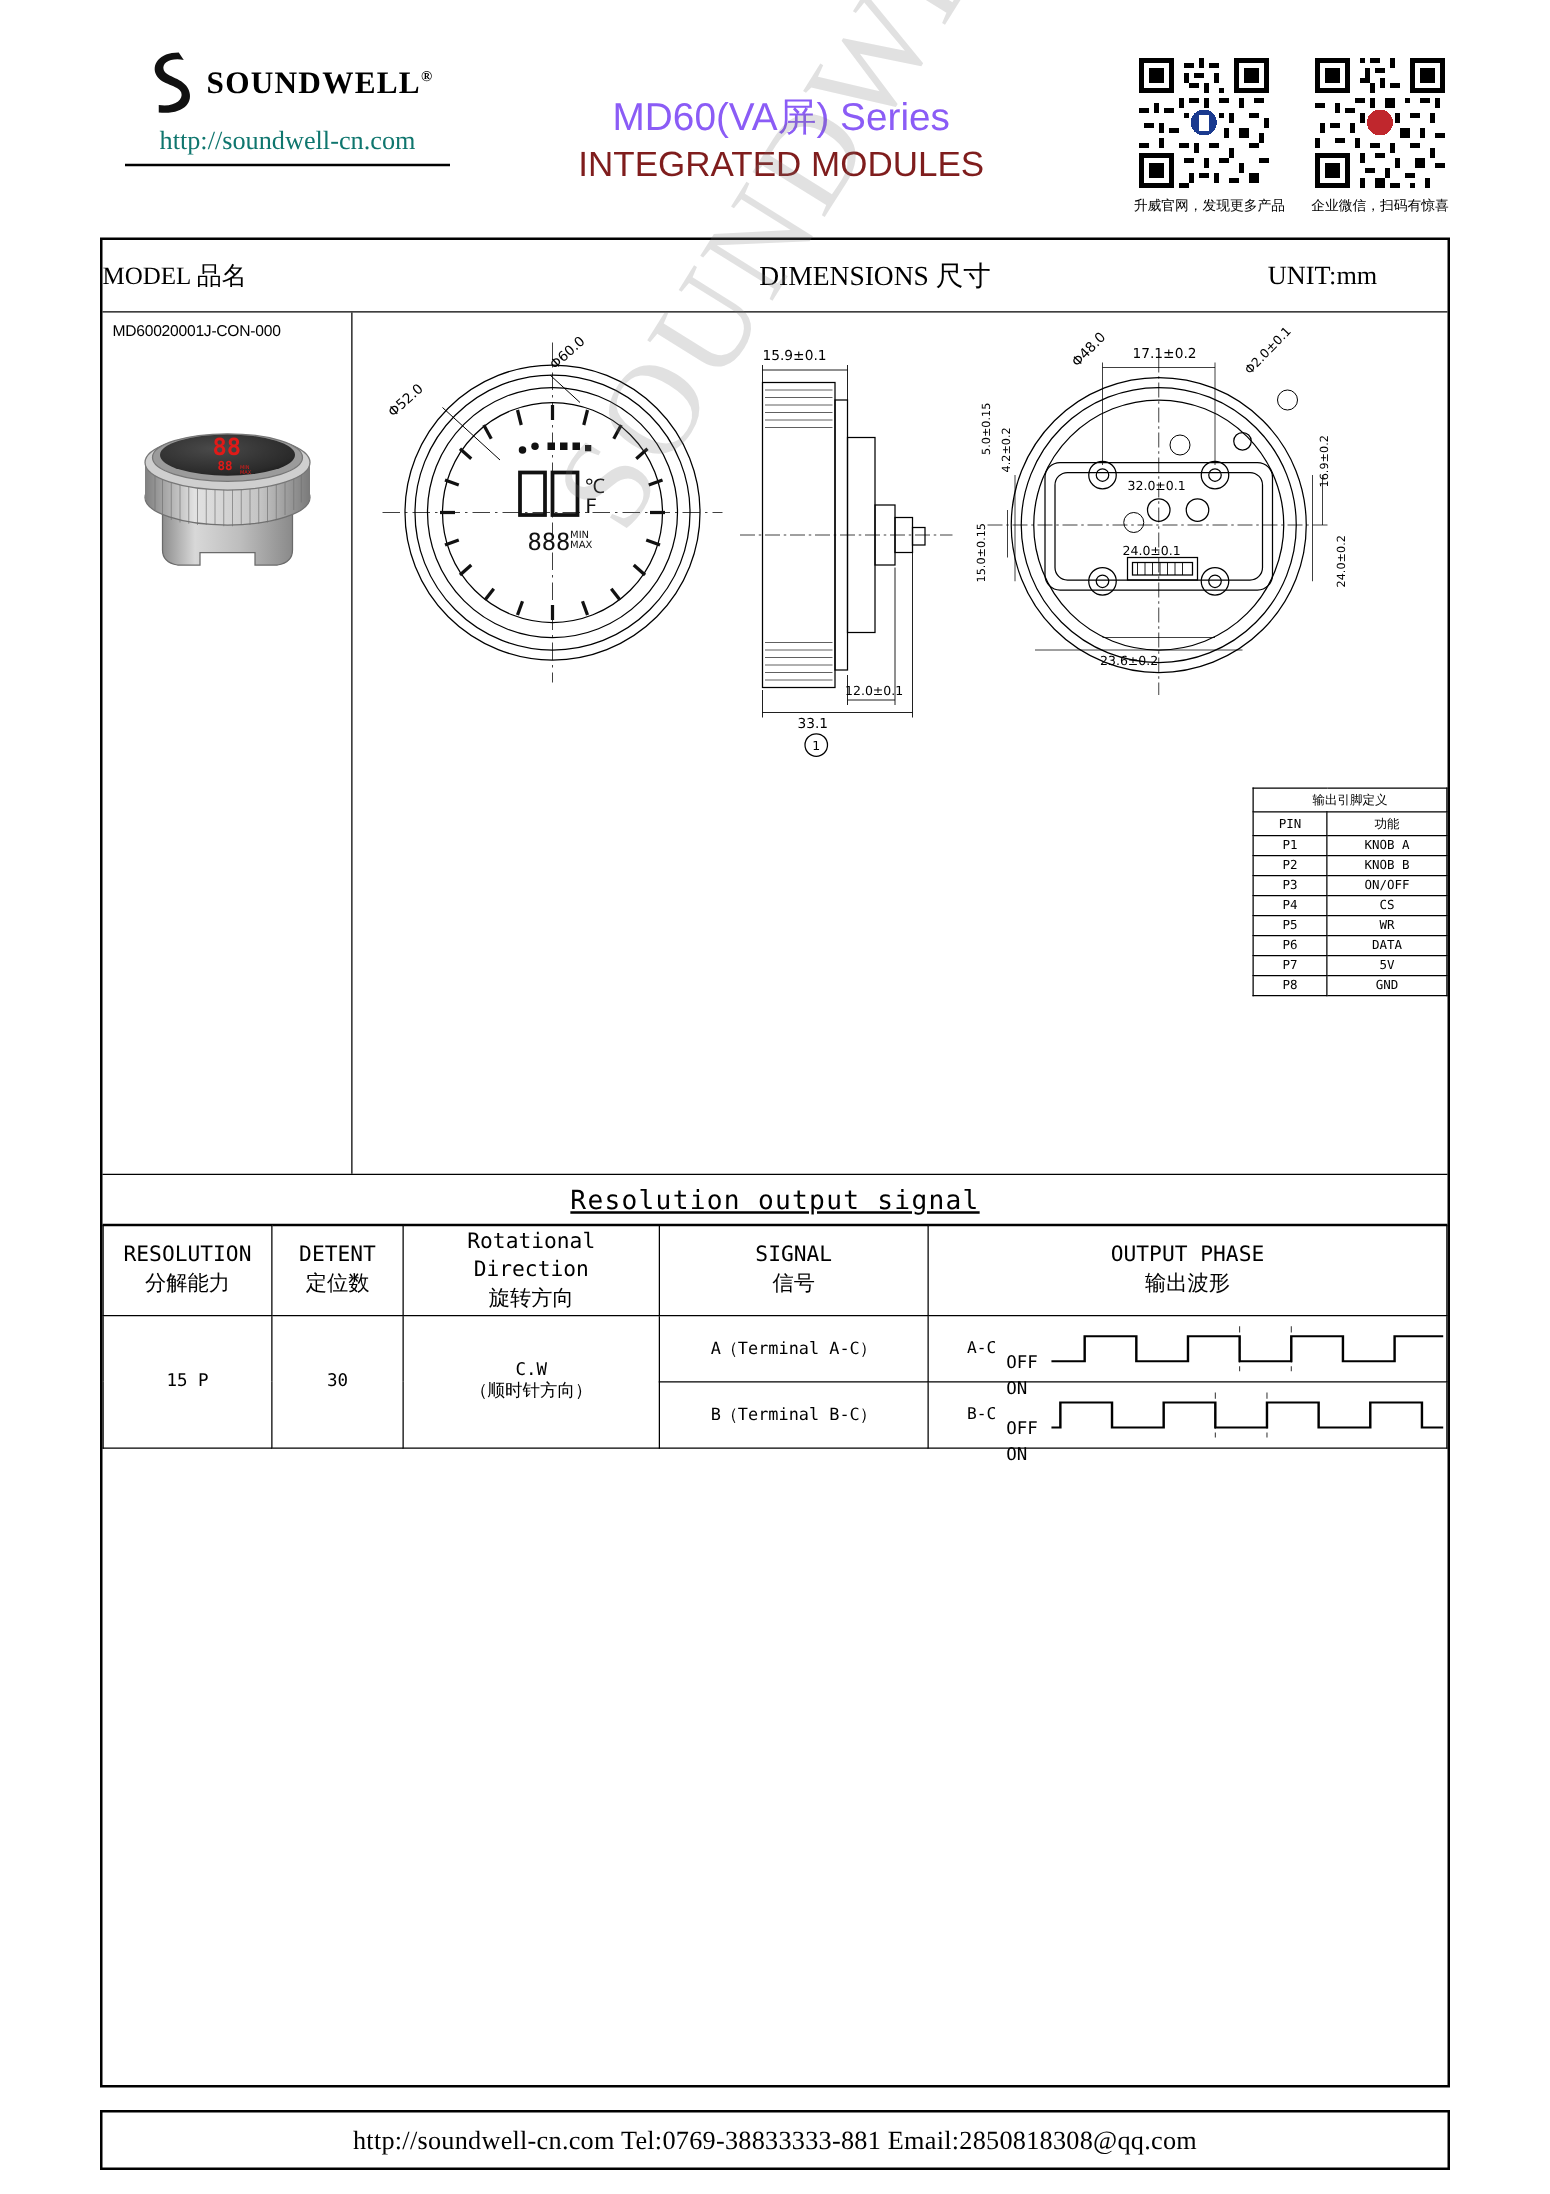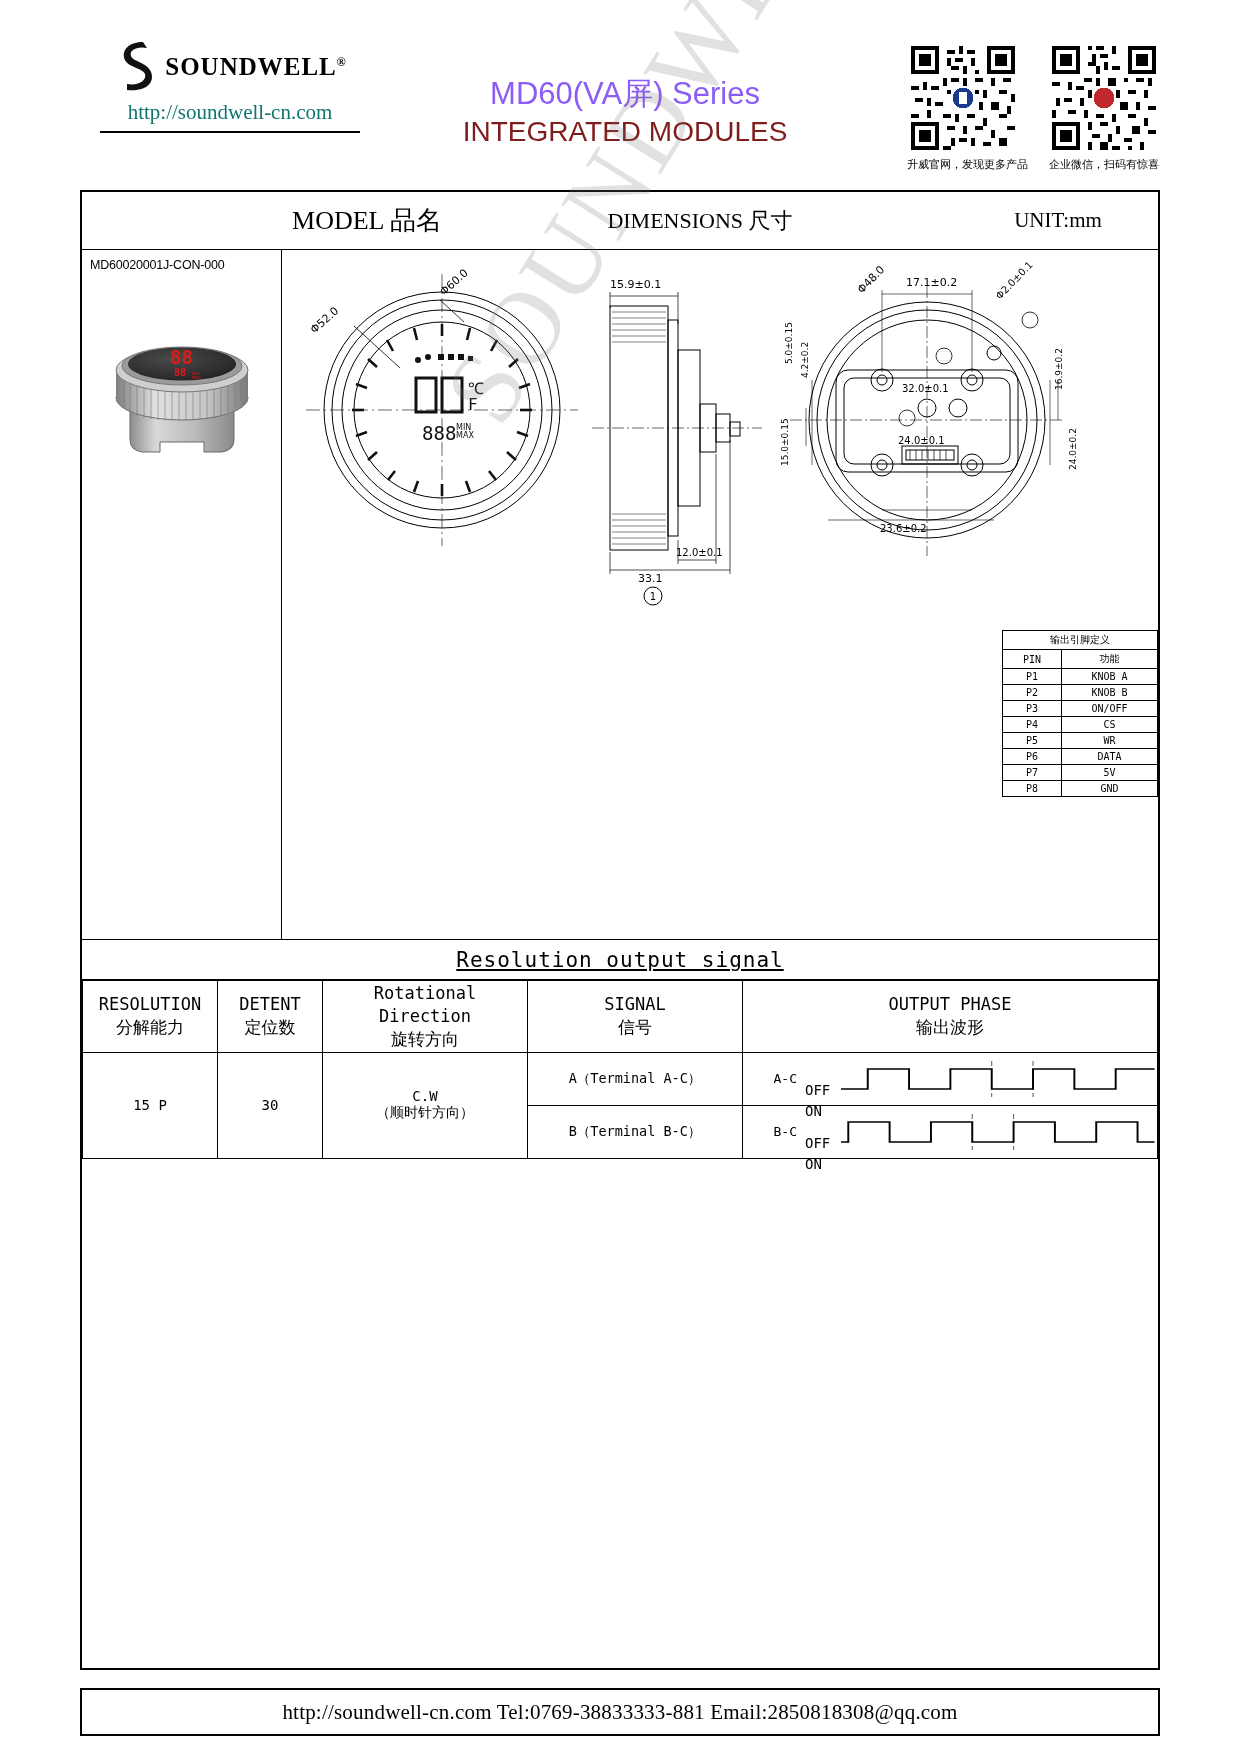--- a/index.html
+++ b/index.html
@@ -132,22 +132,22 @@
   }
   .row-model {
     height: 58px;
     border-bottom: 1.5px solid #000;
     display: flex;
     align-items: center;
     font-family: "Liberation Serif", serif;
   }
   .cell-model-label {
     width: 360px;
-    text-align: right;
-    font-size: 26px;
+    text-align: left;
+    font-size: 20px;
   }
   .cell-dim-label {
     flex: 1;
     text-align: center;
     font-size: 22px;
   }
   .cell-unit-label {
     width: 200px;
     text-align: center;
     font-size: 21px;

